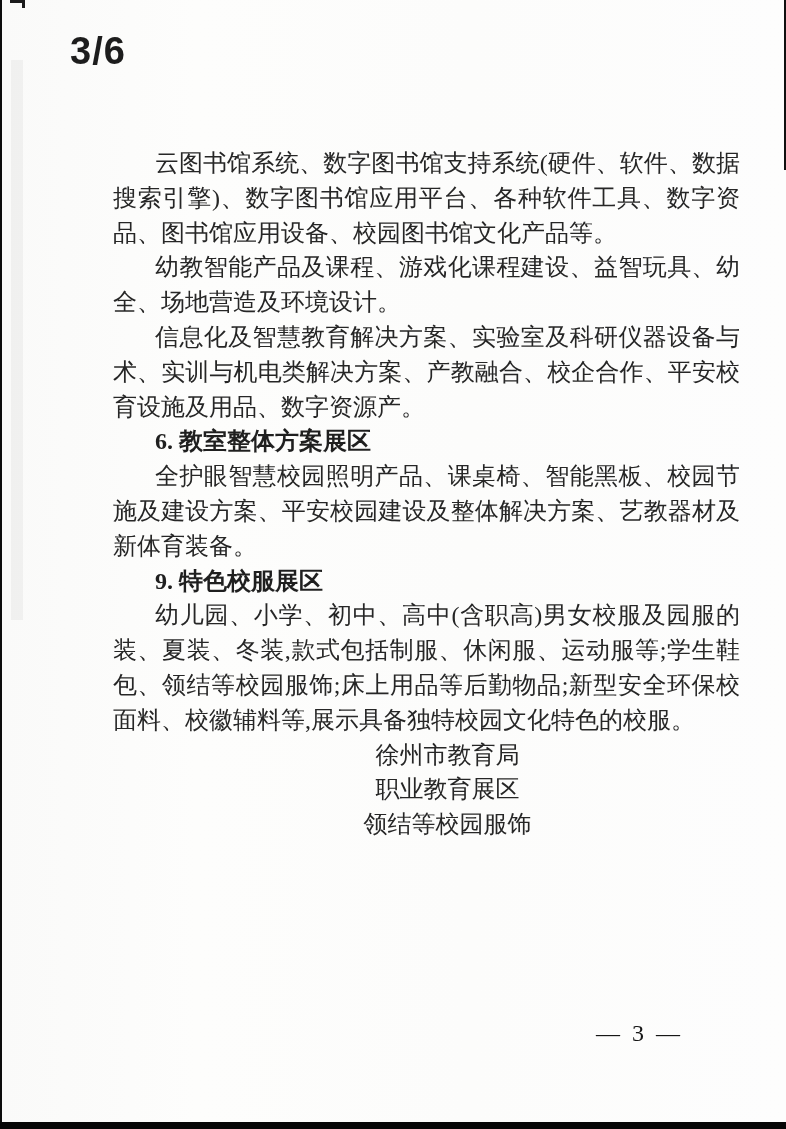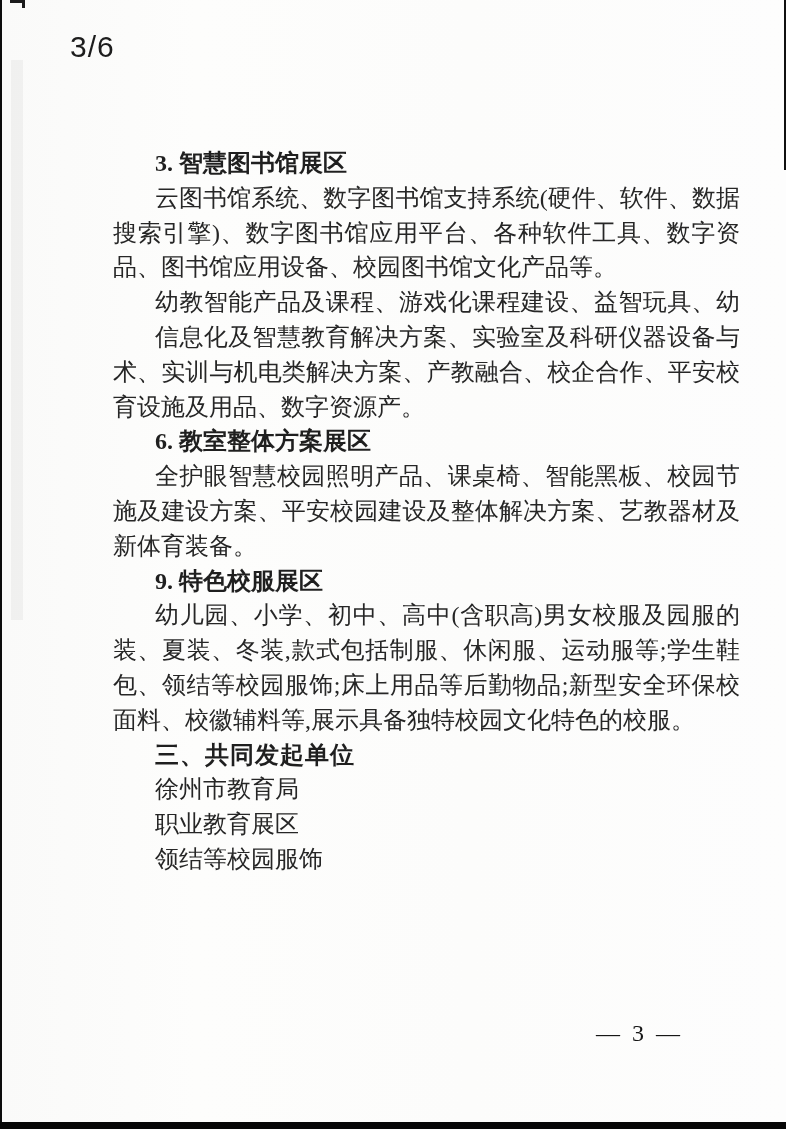--- a/index.html
+++ b/index.html
@@ -42,23 +42,24 @@
   .corner-mark {
     position: absolute; left: 10px; top: 0;
     width: 12px; height: 5px;
     border-top: 3px solid #1b1b1b;
     border-right: 3px solid #1b1b1b;
   }
   
   .page-indicator {
     position: absolute; left: 70px; top: 30px;
     font-family: "Liberation Sans", "DejaVu Sans", sans-serif;
-    font-size: 30px;
+    font-size: 38px;
     letter-spacing: 1px;
     color: #1d1d1d;
+    font-weight: bold;
   }
   
   .doc-content {
     position: absolute;
     left: 113px; top: 146px;
     width: 627px;
     font-size: 24px;
     line-height: 34.8px;
     color: #262626;
   }
@@ -75,21 +76,21 @@
   }
   .body-line {
     white-space: normal;
     text-align: justify;
     text-align-last: justify;
     overflow: hidden;
     height: 34.8px;
   }
   .body-line.first { text-indent: 1.75em; }
   .body-line.last  { text-align-last: left; }
-  .organizer { text-indent: 1.75em; }
+  .organizer { text-indent: 1.75em; text-align: center; }
   
   .footer-page {
     position: absolute;
     left: 596px; top: 1020px;
     font-size: 24px;
     letter-spacing: 3px;
     color: #161616;
     font-family: "Liberation Serif", "DejaVu Serif", serif;
   }
 </style>
@@ -99,37 +100,36 @@
 <div class="scan-page">
   <div class="edge-left"></div>
   <div class="edge-left-shadow"></div>
   <div class="edge-right"></div>
   <div class="edge-bottom"></div>
   <div class="corner-mark"></div>
 
   <div class="page-indicator">3/6</div>
 
   <div class="doc-content">
-      <div class="line heading">3. 智慧图书馆展区</div>
       <div class="line body-line first">云图书馆系统、数字图书馆支持系统(硬件、软件、数据库、</div>
       <div class="line body-line">搜索引擎)、数字图书馆应用平台、各种软件工具、数字资源产</div>
       <div class="line body-line last">品、图书馆应用设备、校园图书馆文化产品等。</div>
       <div class="line body-line first">幼教智能产品及课程、游戏化课程建设、益智玩具、幼儿安</div>
+      <div class="line body-line last">全、场地营造及环境设计。</div>
       <div class="line body-line first">信息化及智慧教育解决方案、实验室及科研仪器设备与技</div>
       <div class="line body-line">术、实训与机电类解决方案、产教融合、校企合作、平安校园、体</div>
       <div class="line body-line last">育设施及用品、数字资源产。</div>
       <div class="line heading">6. 教室整体方案展区</div>
       <div class="line body-line first">全护眼智慧校园照明产品、课桌椅、智能黑板、校园节能设</div>
       <div class="line body-line">施及建设方案、平安校园建设及整体解决方案、艺教器材及创</div>
       <div class="line body-line last">新体育装备。</div>
       <div class="line heading">9. 特色校服展区</div>
       <div class="line body-line first">幼儿园、小学、初中、高中(含职高)男女校服及园服的春秋</div>
       <div class="line body-line">装、夏装、冬装,款式包括制服、休闲服、运动服等;学生鞋袜、书</div>
       <div class="line body-line">包、领结等校园服饰;床上用品等后勤物品;新型安全环保校服</div>
       <div class="line body-line last">面料、校徽辅料等,展示具备独特校园文化特色的校服。</div>
-      <div class="line heading heading-sans">三、共同发起单位</div>
       <div class="line organizer">徐州市教育局</div>
       <div class="line organizer">职业教育展区</div>
       <div class="line organizer">领结等校园服饰</div>
     </div>
 
   <div class="footer-page">— 3 —</div>
 </div>
 
 </body></html>

